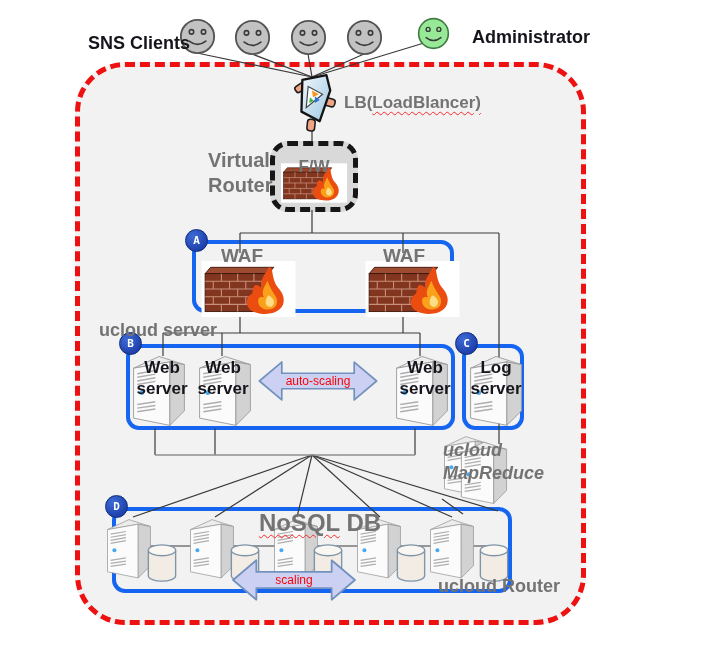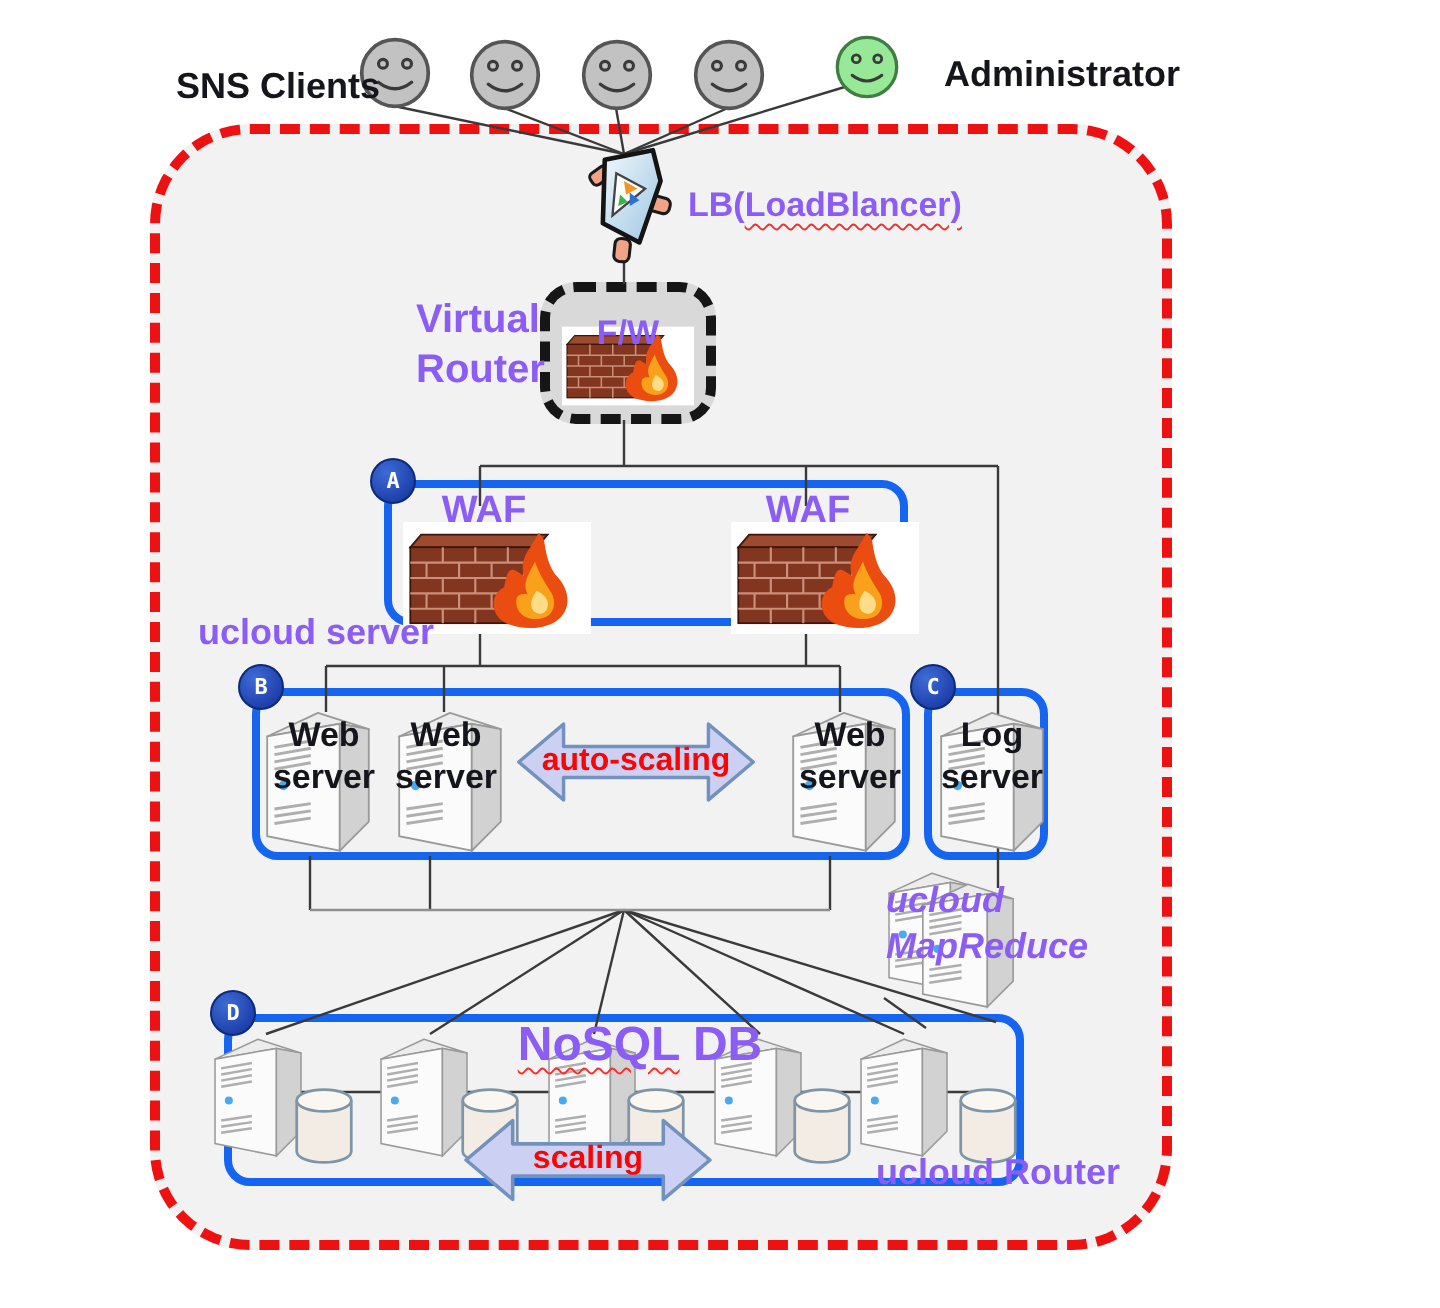--- a/index.html
+++ b/index.html
@@ -7,30 +7,30 @@
           font-family:"Liberation Sans",sans-serif;}
   .region{position:absolute;left:75px;top:62px;width:511px;height:563px;
           background:#f2f2f2;border:5px dashed #ee1111;border-radius:50px;box-sizing:border-box;}
   .bluebox{position:absolute;border:4px solid #1565f0;border-radius:13px;box-sizing:border-box;}
   .fwbox{position:absolute;left:270px;top:141px;width:88px;height:71px;background:#d9d9d9;
          border:5px dashed #161616;border-radius:18px;box-sizing:border-box;}
   .badge{position:absolute;width:23px;height:23px;border-radius:50%;
          background:radial-gradient(circle at 35% 30%,#3e6bd6,#12309b);
          border:1px solid #0c2a7a;color:#fff;font:bold 11px "DejaVu Sans Mono",monospace;
          display:flex;align-items:center;justify-content:center;box-sizing:border-box;z-index:6;}
-  .lbl{position:absolute;color:#8b5cf6;font-weight:bold;font-size:17px;line-height:21px;white-space:nowrap;z-index:7;}
+  .lbl{position:absolute;color:#737373;font-weight:bold;font-size:17px;line-height:21px;white-space:nowrap;z-index:7;}
   .blk{position:absolute;color:#15151c;font-weight:bold;font-size:17px;line-height:21px;white-space:nowrap;z-index:7;text-align:right;}
   .ctr{text-align:center;}
   .wavy{text-decoration:underline wavy #fb2a2a;text-decoration-thickness:1px;text-underline-offset:3px;}
   .pre{white-space:pre;}
   .icon{position:absolute;z-index:4;}
   .lines{position:absolute;left:0;top:0;z-index:2;pointer-events:none;}
   .arrowwrap{position:absolute;z-index:5;display:flex;align-items:center;justify-content:center;}
   .arrowwrap svg{position:absolute;left:0;top:0;}
-  .arrowwrap .atext{position:relative;color:#fa0505;font-weight:bold;font-size:16px;z-index:1;}
+  .arrowwrap .atext{position:relative;color:#fa0505;font-weight:normal;font-size:12px;z-index:1;}
   .z5{z-index:5;}
 </style>
 </head>
 <body>
 
 <div class="canvas">
 
   <svg width="0" height="0" style="position:absolute" aria-hidden="true">
     <defs>
       <linearGradient id="lbgrad" x1="0" y1="0" x2="1" y2="1">
@@ -187,21 +187,21 @@
   <div class="badge" style="left:185px;top:229px;">A</div>
   <div class="lbl ctr" style="left:212px;top:245px;width:60px;font-size:19px;">WAF</div>
   <div class="lbl ctr" style="left:374px;top:245px;width:60px;font-size:19px;">WAF</div>
   <svg class="icon" style="left:201px;top:261px" width="95" height="56">
       <use href="#sym-fire"></use>
     </svg>
   <svg class="icon" style="left:365px;top:261px" width="95" height="56">
       <use href="#sym-fire"></use>
     </svg>
 
-  <div class="lbl" style="left:99px;top:306px;font-size:18px;">ucloud server</div>
+  <div class="lbl" style="left:99px;top:320px;font-size:18px;">ucloud server</div>
 
   <div class="bluebox" style="left:126px;top:344px;width:329px;height:86px;"></div>
   <div class="badge" style="left:119px;top:332px;">B</div>
   <svg class="icon" style="left:130px;top:351px" width="58" height="78">
       <use href="#sym-tower"></use>
     </svg>
   <svg class="icon" style="left:196px;top:351px" width="58" height="78">
       <use href="#sym-tower"></use>
     </svg>
   <svg class="icon" style="left:393px;top:351px" width="58" height="78">

